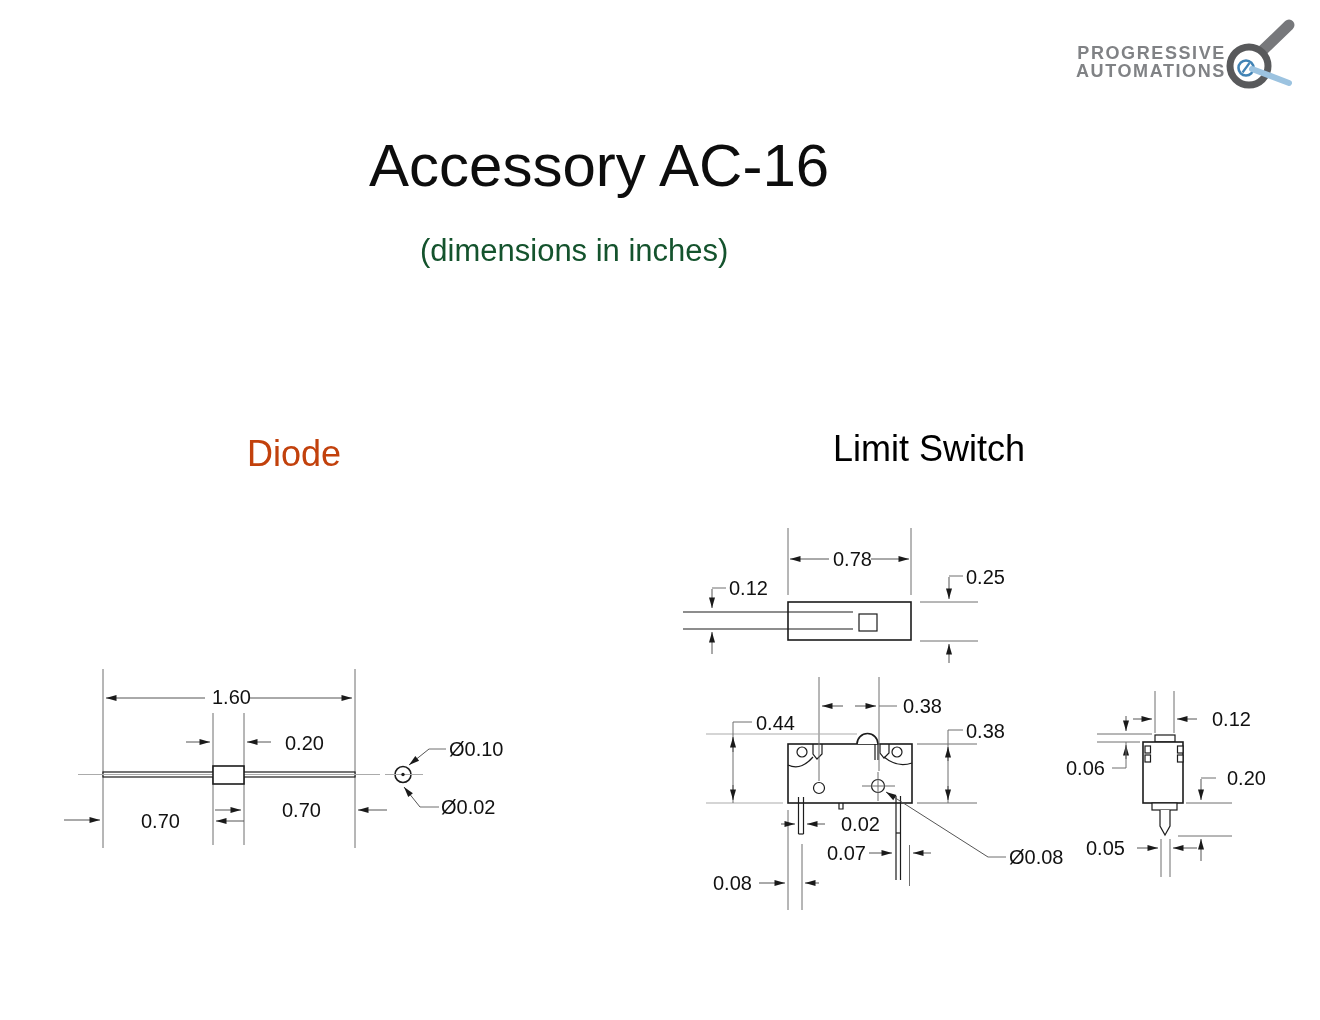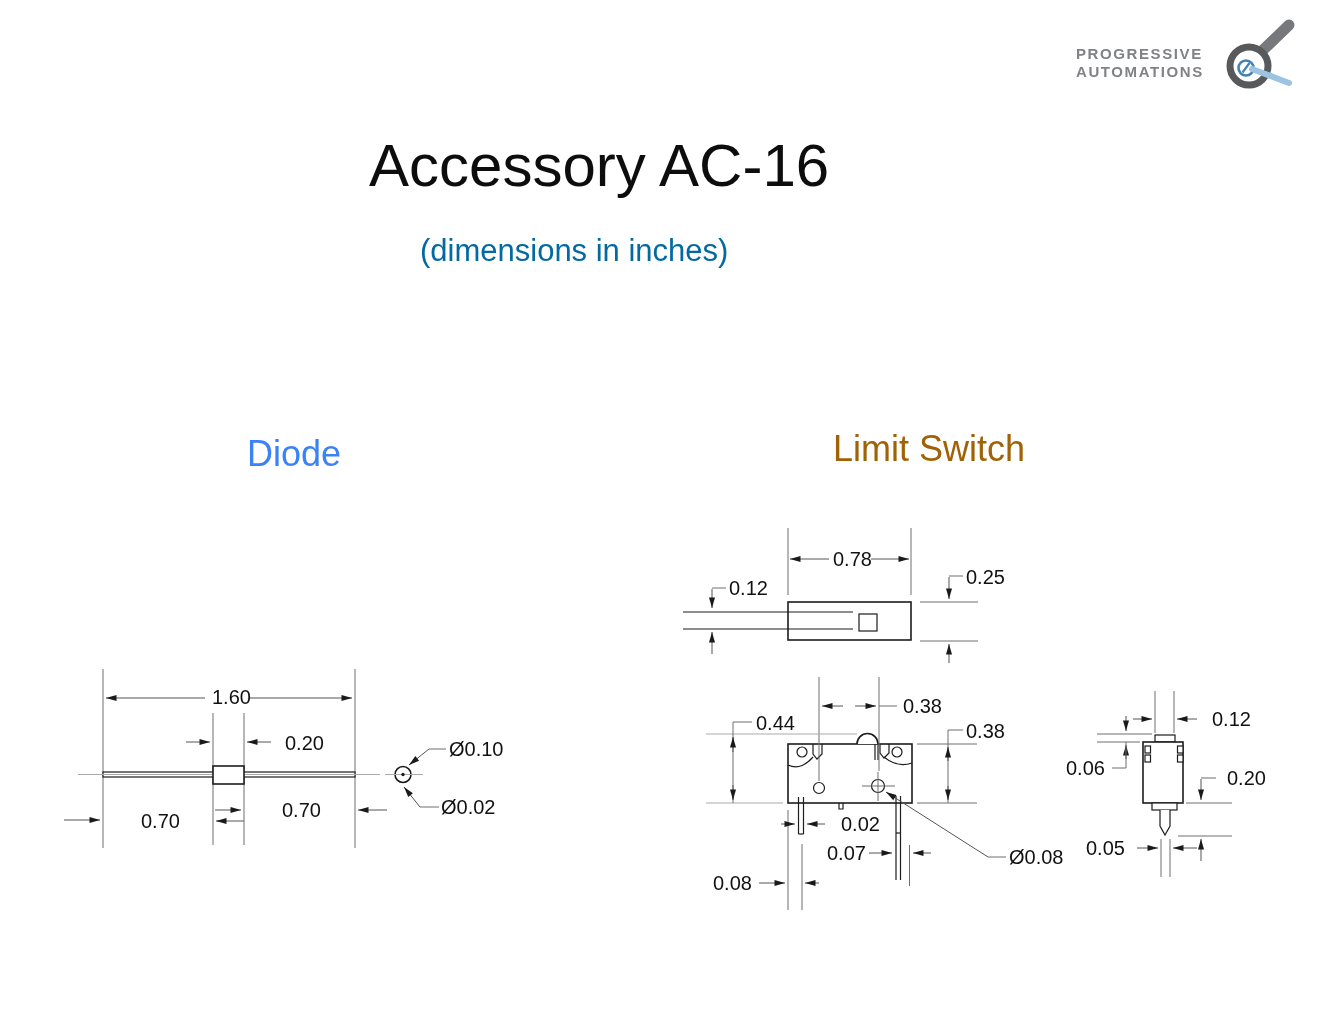--- a/index.html
+++ b/index.html
@@ -1,24 +1,24 @@
 <!DOCTYPE html>
 <html><head>
 <meta charset="utf-8">
 <style>
   html,body{margin:0;padding:0;background:#fff;}
   #canvas{position:relative;width:1320px;height:1020px;background:#ffffff;overflow:hidden;
           font-family:"Liberation Sans", sans-serif;}
   .abs{position:absolute;}
   #title{left:369px;top:131px;font-size:60px;color:#0d0d0d;white-space:nowrap;}
-  #subtitle{left:420px;top:233px;font-size:31px;color:#0369a1;white-space:nowrap;}
-  #diode-heading{left:247px;top:433px;font-size:36px;color:#3b82f6;}
-  #limit-heading{left:833px;top:428px;font-size:36px;color:#a16207;}
-  #logo{left:1076px;top:45px;color:#808285;font-weight:bold;font-size:15px;
-        letter-spacing:1.6px;line-height:17.5px;white-space:nowrap;}
+  #subtitle{left:420px;top:233px;font-size:31px;color:#14532d;white-space:nowrap;}
+  #diode-heading{left:247px;top:433px;font-size:36px;color:#c2410c;}
+  #limit-heading{left:833px;top:428px;font-size:36px;color:#000000;}
+  #logo{left:1076px;top:45px;color:#808285;font-weight:bold;font-size:18px;
+        letter-spacing:1.6px;line-height:17.5px;white-space:nowrap;text-align:right;}
   #logo-glass{left:1218px;top:18px;}
   svg text{font-family:"Liberation Sans", sans-serif;font-size:20px;fill:#111;}
   .ol{stroke:#1c1c1c;stroke-width:1.6;fill:none;}
   .ol2{stroke:#1c1c1c;stroke-width:1.2;fill:none;}
   .dl{stroke:#6e6e6e;stroke-width:1;fill:none;}
   .al{stroke:#555;stroke-width:1;fill:none;marker-end:url(#ah);}
   .cl{stroke:#ababab;stroke-width:1;fill:none;}
   .wfill{fill:#ffffff;}
 </style>
 </head>

